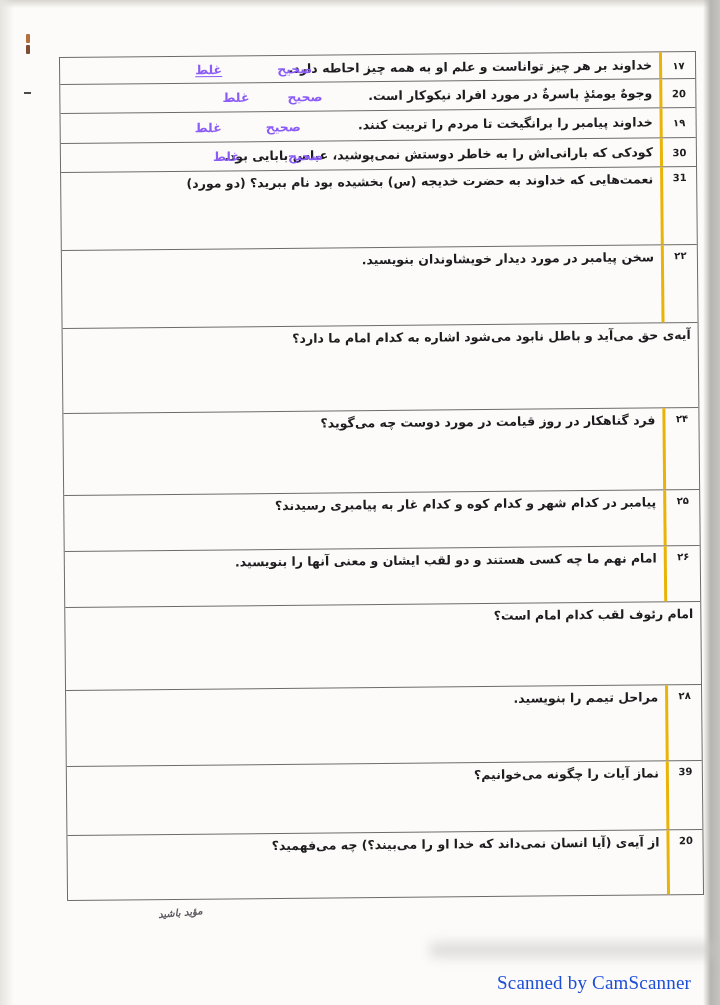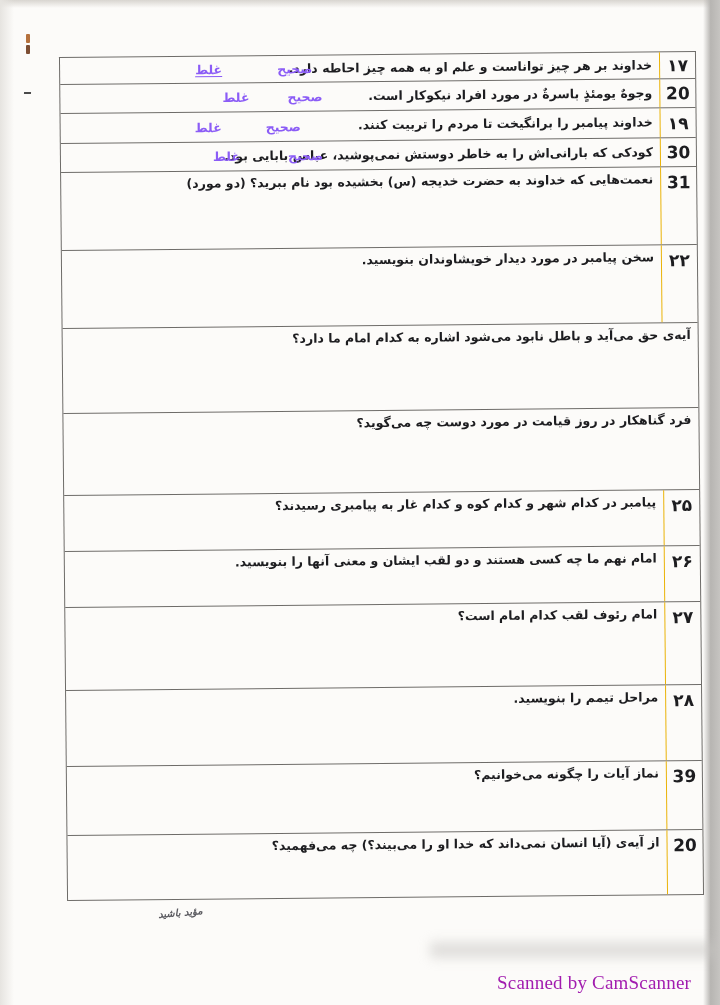--- a/index.html
+++ b/index.html
@@ -35,24 +35,24 @@
     transform-origin:50% 50%;
     background:transparent;
   }
   .row {
     position:relative; display:flex; direction:rtl;
     box-sizing:border-box;
     border-bottom:1px solid #6e6c69;
   }
   .num {
     flex:0 0 36px; width:36px; box-sizing:border-box;
-    border-left:1px solid #eab308;
+    border-left:3px solid #eab308;
     display:flex; justify-content:center; align-items:flex-start;
     padding-top:5px;
-    font-weight:bold; font-size:17px; color:#1d1d20;
+    font-weight:bold; font-size:10px; color:#1d1d20;
   }
   .tf .num { align-items:center; padding-top:0; }
   .q {
     flex:1; box-sizing:border-box;
     padding:4px 7px 0 4px;
     direction:rtl; text-align:right;
     font-weight:bold; font-size:12.5px; line-height:1.35; color:#1d1d20;
     white-space:nowrap;
   }
   .tf .q { display:flex; align-items:center; padding-top:0; }
@@ -67,21 +67,21 @@
   .handwritten-note {
     position:absolute; left:158px; top:907px;
     font-size:10px; font-weight:bold; font-style:italic;
     color:#3f3f46; direction:rtl;
     transform:rotate(-5deg);
     opacity:.85;
   }
   .scanner-credit {
     position:absolute; left:497px; top:972px;
     font-family:"Liberation Serif", "DejaVu Serif", serif;
-    font-size:19px; color:#a21caf;
+    font-size:19px; color:#1d4ed8;
     letter-spacing:0.2px;
   }
 </style>
 </head>
 <body>
 
 <div class="edge-top"></div>
 <div class="edge-left"></div>
 <div class="edge-right"></div>
 <div class="smudge"></div>
@@ -127,35 +127,35 @@
   <div class="row" style="height:78px">
     <div class="num">۲۲</div>
     <div class="q">سخن پیامبر در مورد دیدار خویشاوندان بنویسید.</div>
   </div>
 
   <div class="row" style="height:85px">
     <div class="q">آیه‌ی حق می‌آید و باطل نابود می‌شود اشاره به کدام امام ما دارد؟</div>
   </div>
 
   <div class="row" style="height:82px">
+    <div class="num">۲۴</div>
     <div class="q">فرد گناهکار در روز قیامت در مورد دوست چه می‌گوید؟</div>
   </div>
 
   <div class="row" style="height:56px">
     <div class="num">۲۵</div>
     <div class="q">پیامبر در کدام شهر و کدام کوه و کدام غار به پیامبری رسیدند؟</div>
   </div>
 
   <div class="row" style="height:56px">
     <div class="num">۲۶</div>
     <div class="q">امام نهم ما چه کسی هستند و دو لقب ایشان و معنی آنها را بنویسید.</div>
   </div>
 
   <div class="row" style="height:83px">
-    <div class="num">۲۷</div>
     <div class="q">امام رئوف لقب کدام امام است؟</div>
   </div>
 
   <div class="row" style="height:76px">
     <div class="num">۲۸</div>
     <div class="q">مراحل تیمم را بنویسید.</div>
   </div>
 
   <div class="row" style="height:69px">
     <div class="num">39</div>

